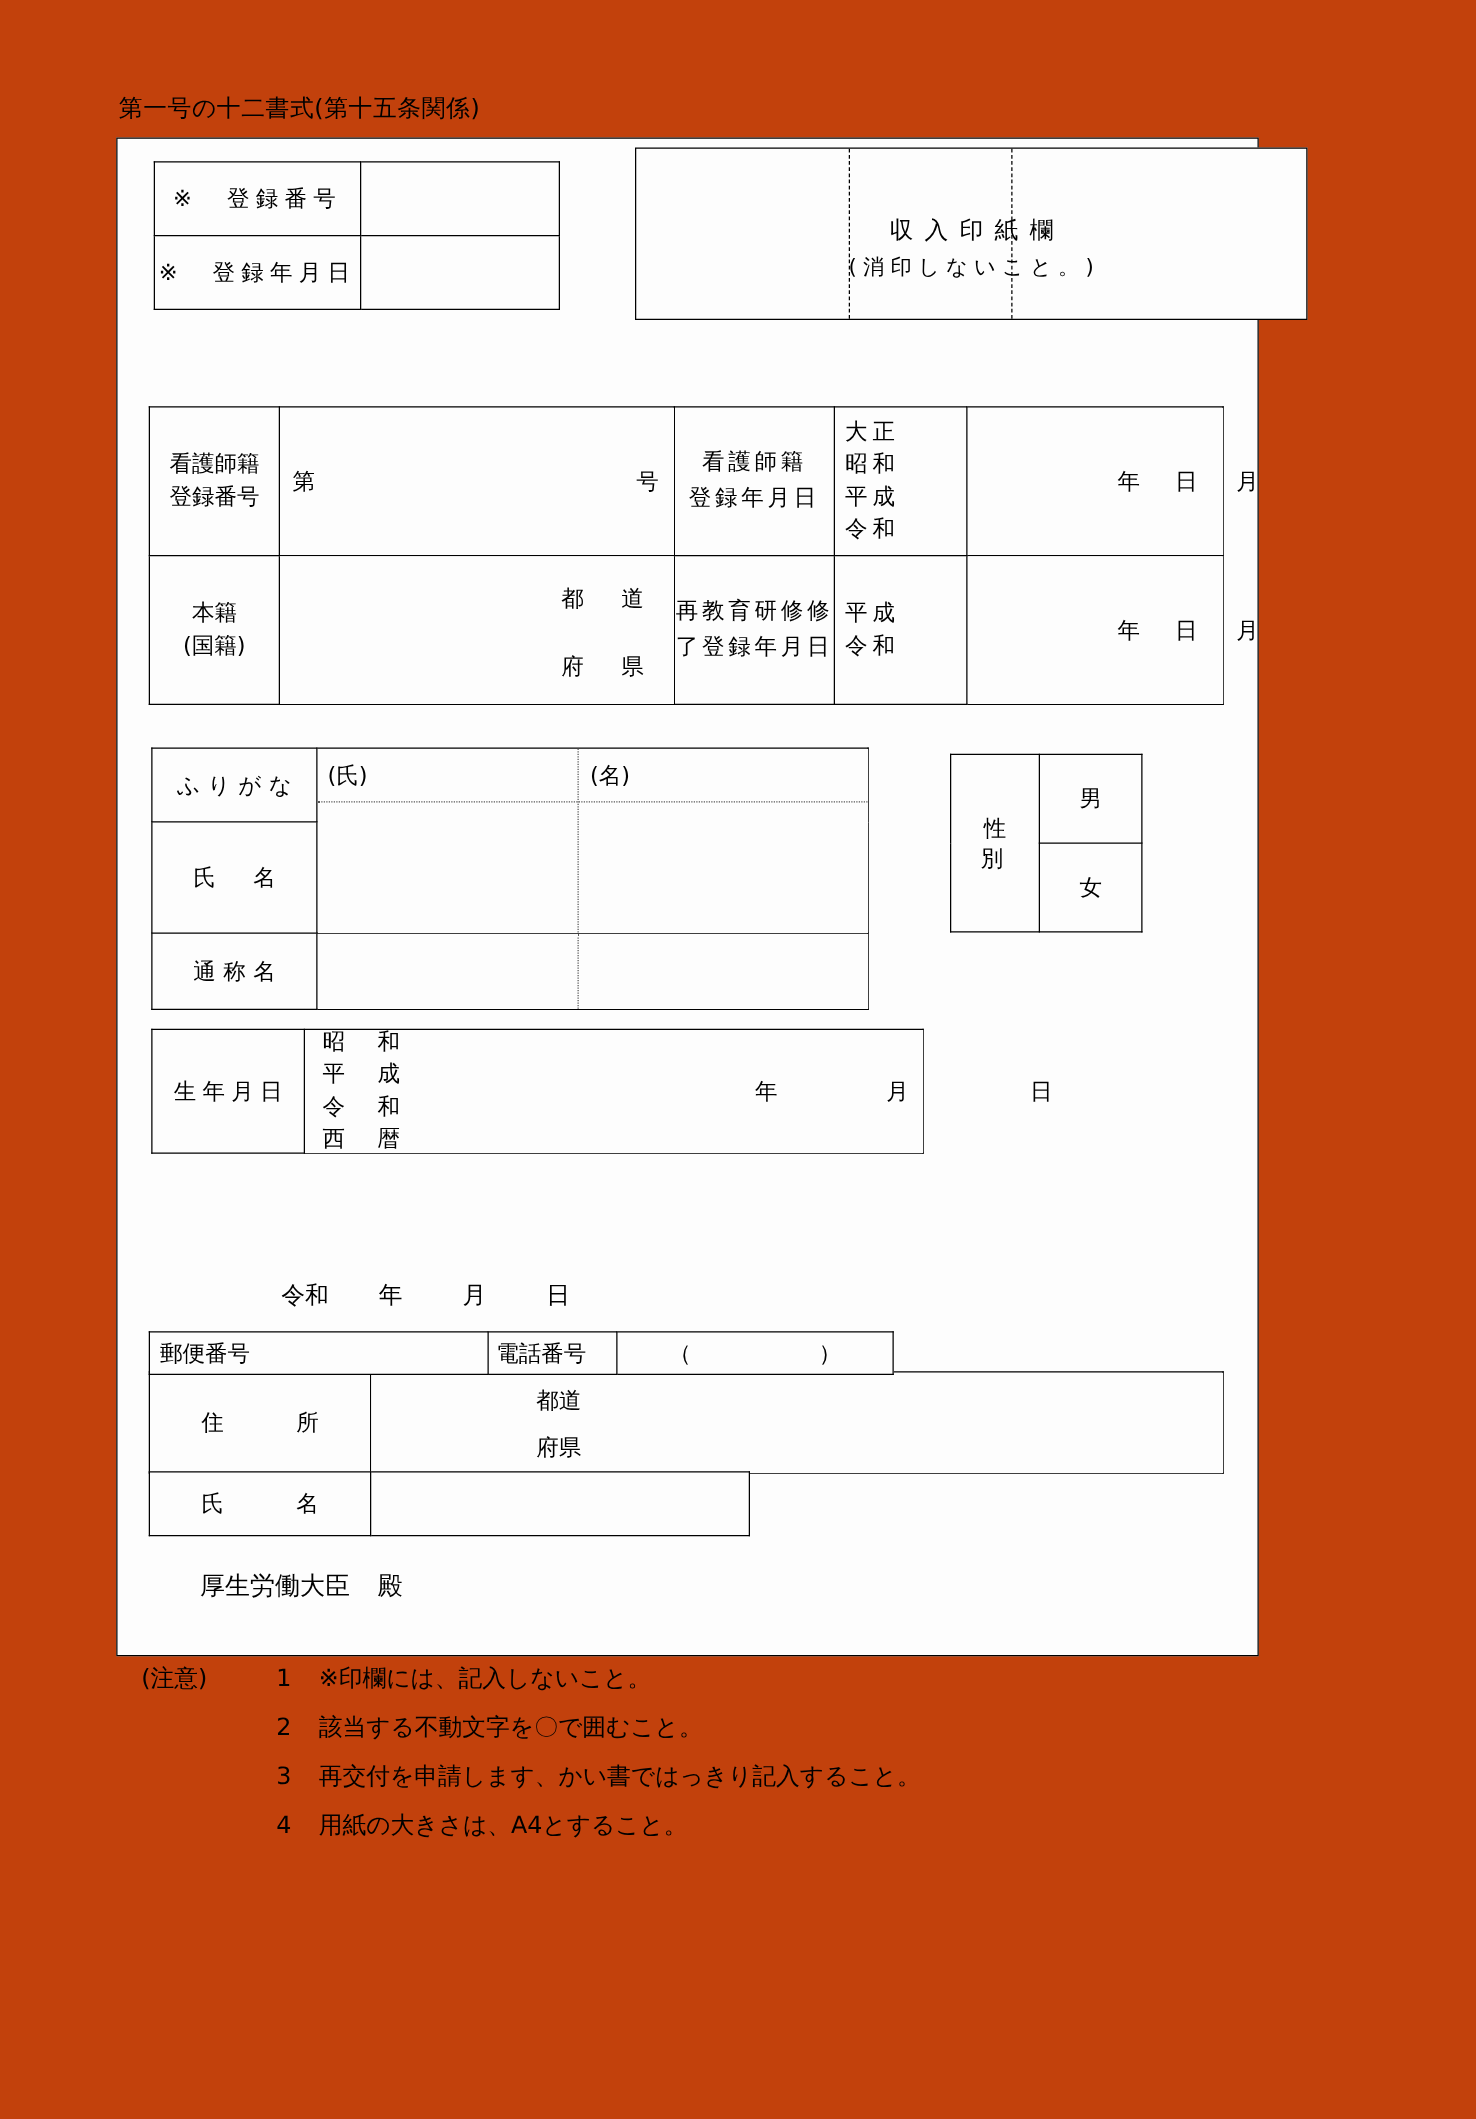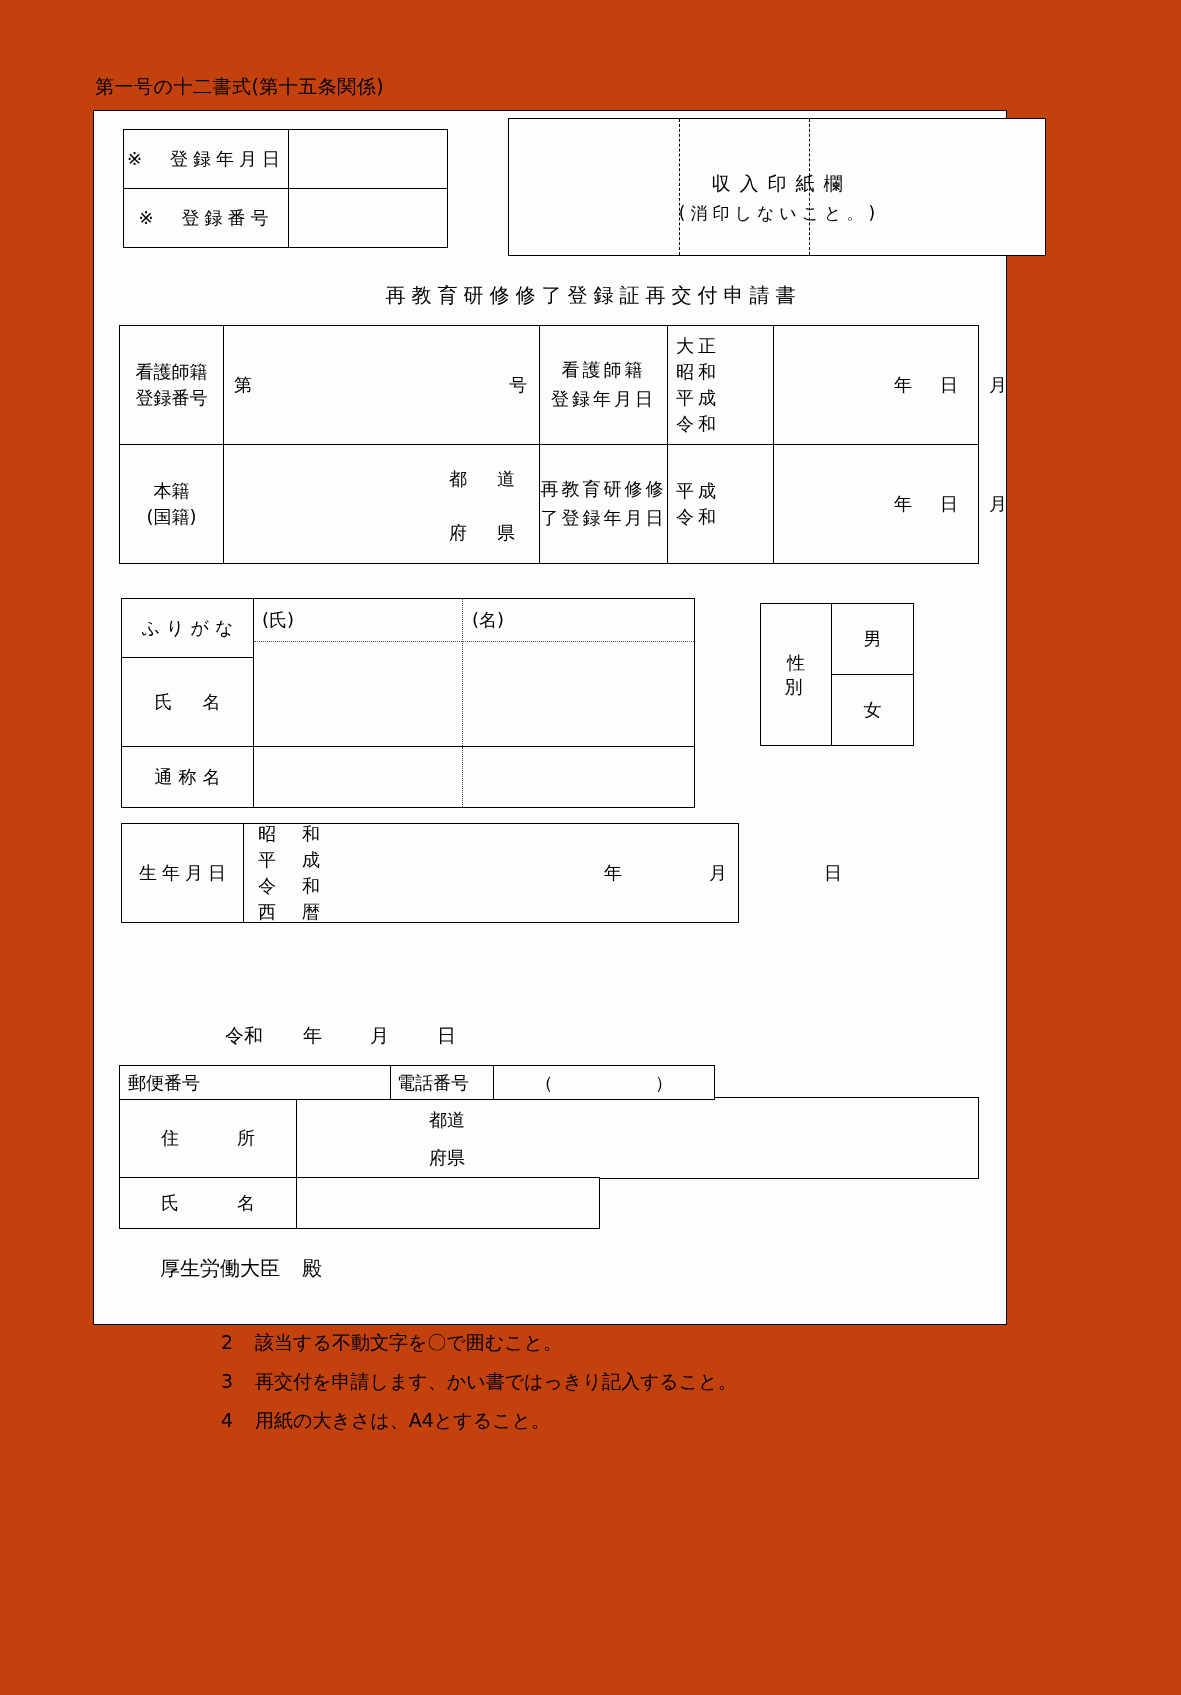--- a/index.html
+++ b/index.html
@@ -244,38 +244,37 @@
 
 <div id="page">
 
   <div class="form-id">第一号の十二書式(第十五条関係)</div>
 
   <div class="outer-frame"></div>
 
   <table class="tbl" id="reg-box">
     <tbody>
         <tr>
+      <td class="lbl">※　登録番号</td>
+      <td></td>
+    </tr>
+    <tr>
       <td class="lbl">※　登録年月日</td>
-      <td></td>
-    </tr>
-    <tr>
-      <td class="lbl">※　登録番号</td>
       <td></td>
     </tr>
   </tbody>
     </table>
 
   <div id="stamp-box">
     <div class="dash d1"></div>
     <div class="dash d2"></div>
     <div class="stamp-label">収入印紙欄</div>
     <div class="stamp-sub">(消印しないこと。)</div>
   </div>
 
-  <div class="doc-title">再教育研修修了登録証再交付申請書</div>
 
   <table class="tbl" id="main-tbl">
     <tbody>
         <tr>
       <td class="lbl-a">
         <span>看護師籍</span><br>
         <span>登録番号</span>
       </td>
       <td class="num-cell">
         <span class="dai">第</span>
@@ -415,20 +414,25 @@
       <td></td>
     </tr>
   </tbody>
     </table>
 
   <div class="minister">
     <span>厚生労働大臣</span><span class="dono">殿</span>
   </div>
 
   <div class="notes">
+    <div class="note-row">
+      <span class="note-head">(注意)</span>
+      <span class="note-num">1</span>
+      <span class="note-txt">※印欄には、記入しないこと。</span>
+    </div>
     <div class="note-row">
       <span class="note-head"></span>
       <span class="note-num">2</span>
       <span class="note-txt">該当する不動文字を〇で囲むこと。</span>
     </div>
     <div class="note-row">
       <span class="note-head"></span>
       <span class="note-num">3</span>
       <span class="note-txt">再交付を申請します、かい書ではっきり記入すること。</span>
     </div>

